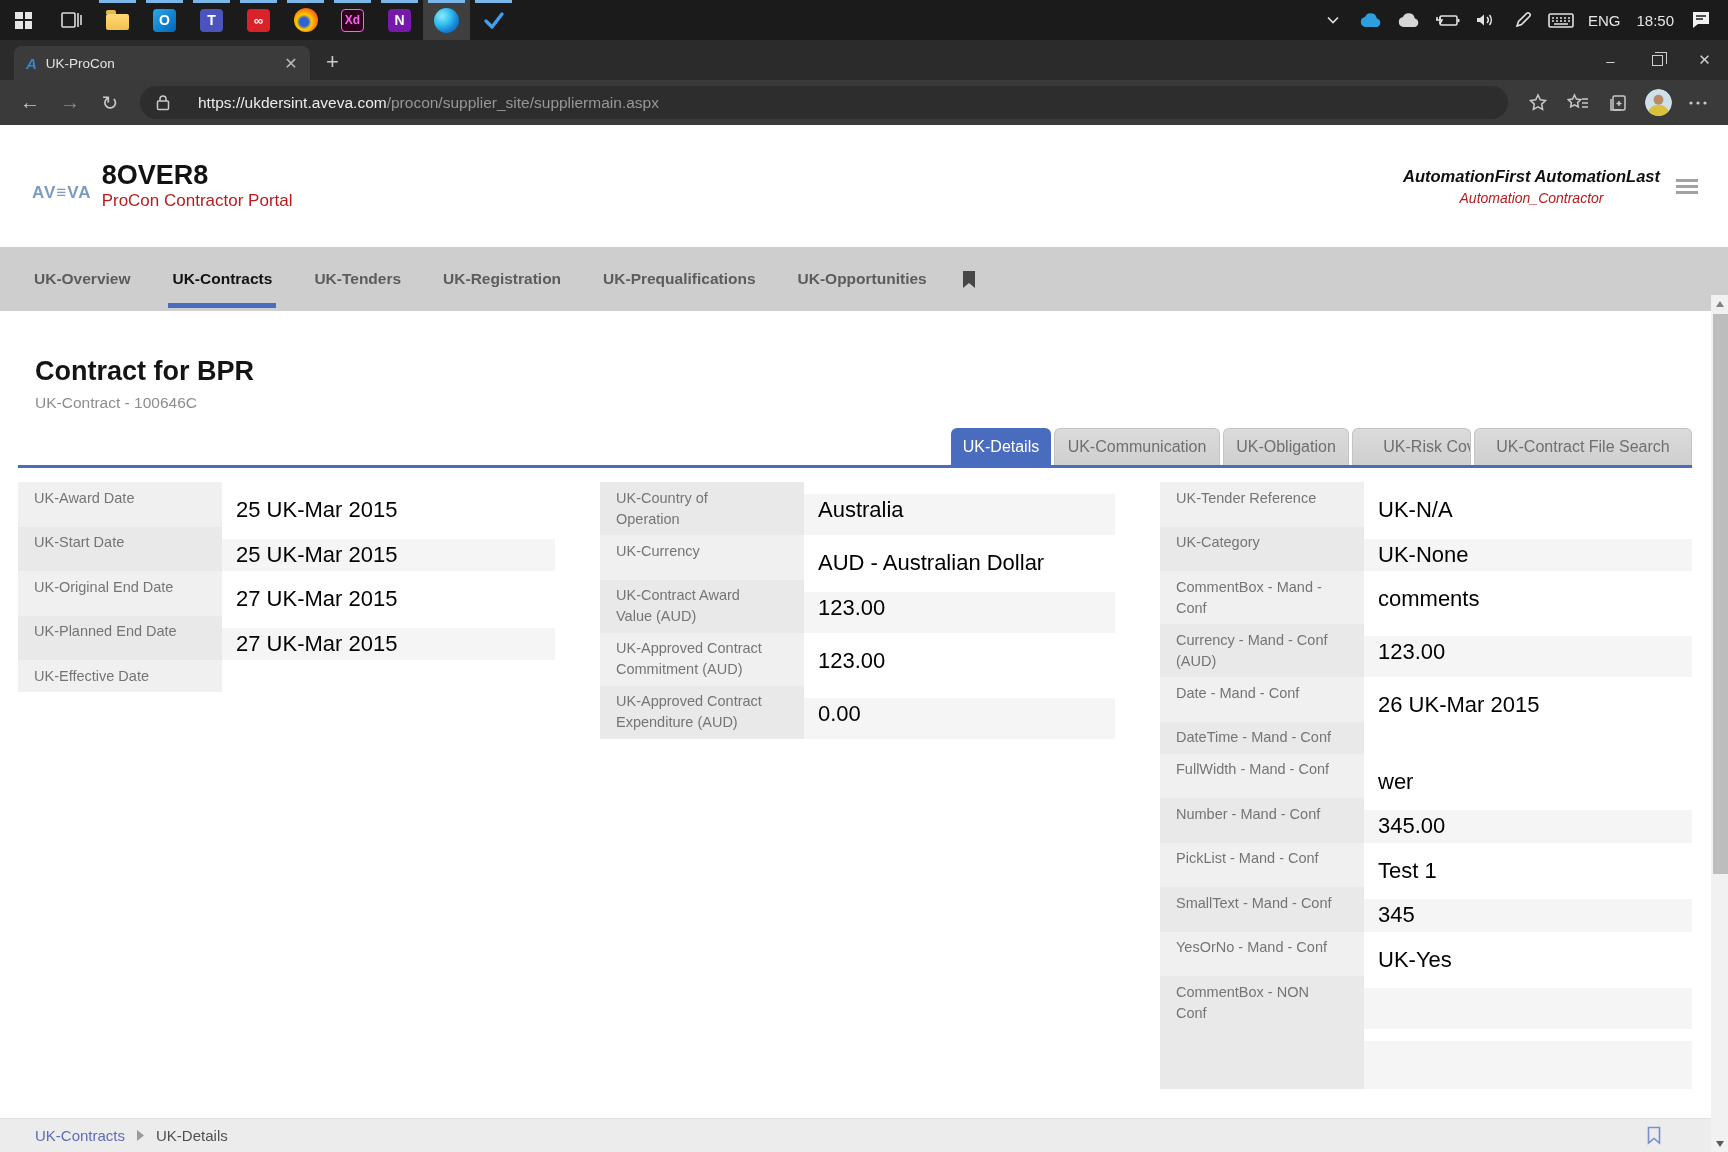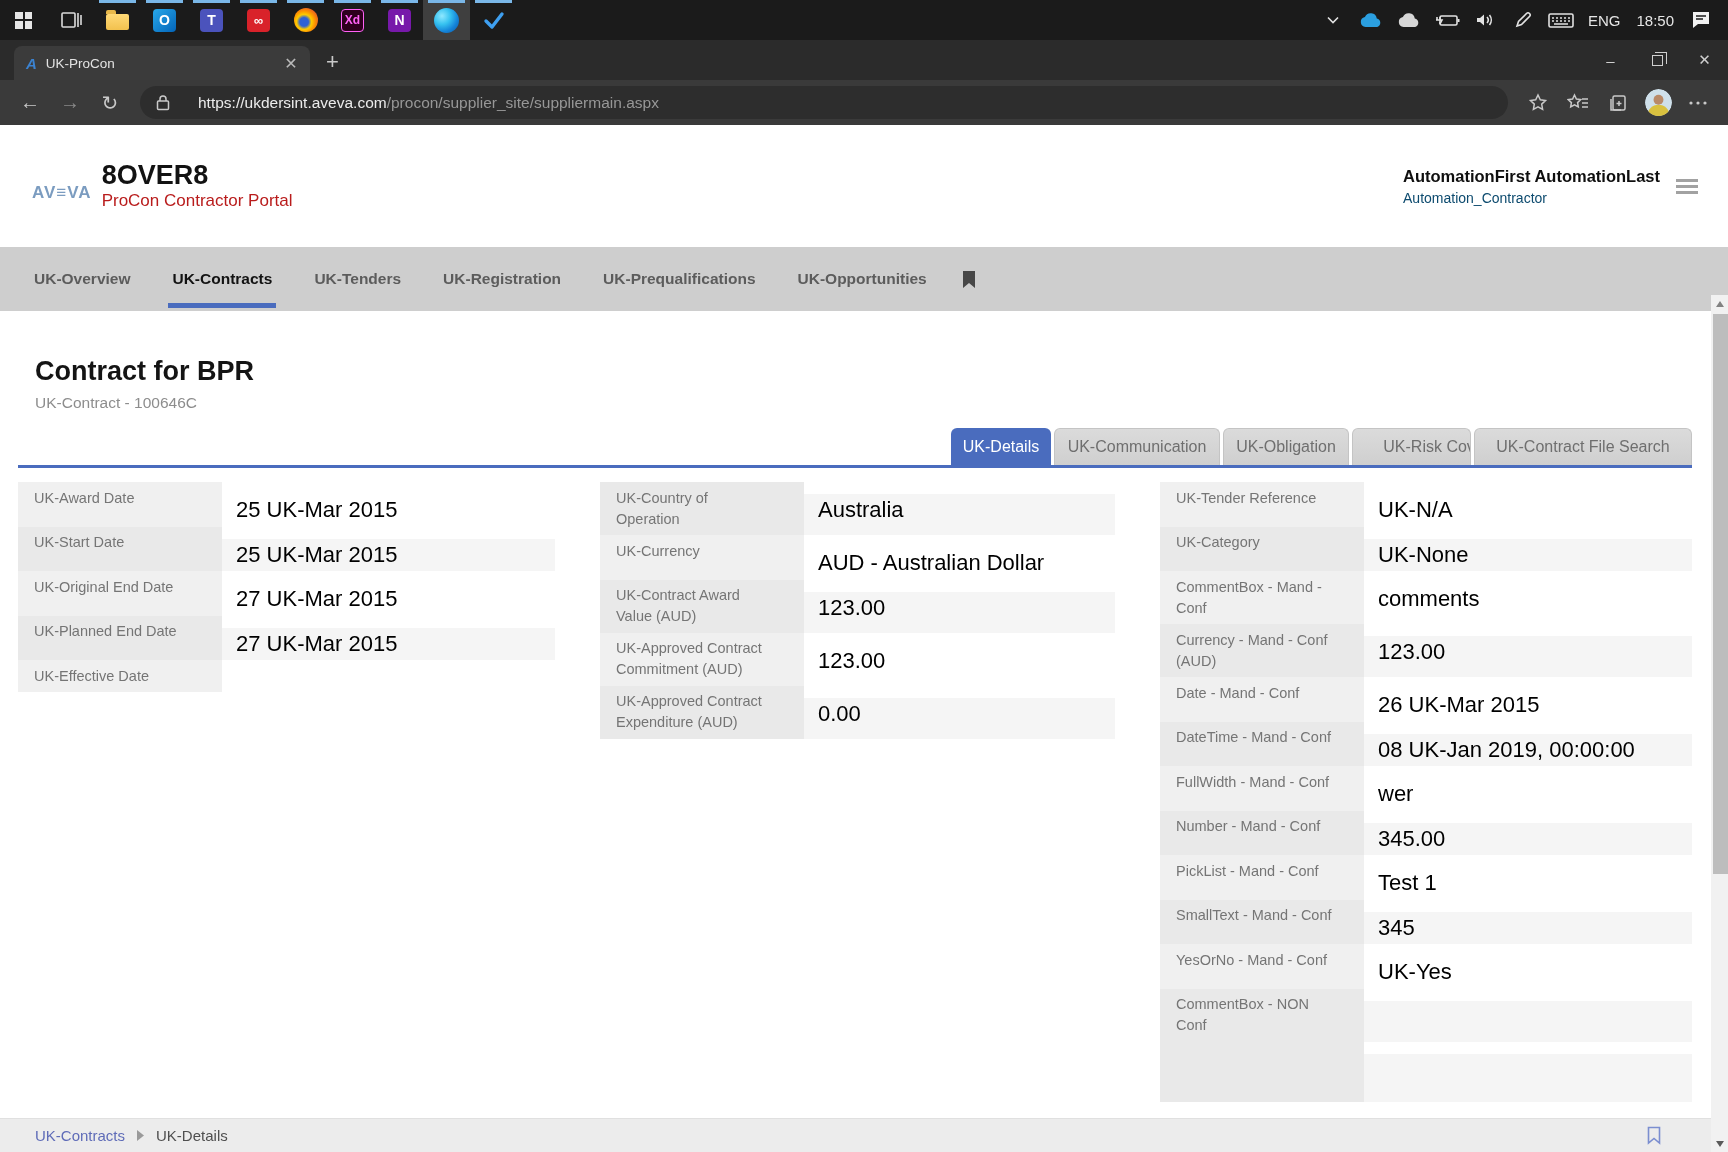--- a/index.html
+++ b/index.html
@@ -58,23 +58,23 @@
   .avatar { width:27px; height:27px; border-radius:50%; overflow:hidden; }
 
   
   .page { position:absolute; top:125px; left:0; right:0; bottom:0; background:#fff; overflow:hidden; }
   .site-header { height:122px; display:flex; justify-content:space-between; align-items:center; padding:0 30px 0 32px; }
   .brand { display:flex; align-items:center; }
   .brand-logo { color:#7b9cc0; font-weight:bold; font-size:17px; letter-spacing:1px; margin:14px 10px 0 0; }
   .brand-product { font-size:27px; font-weight:800; color:#121212; line-height:1.1; }
   .brand-sub { font-size:17px; color:#b91c1c; }
   .user-block { display:flex; align-items:center; gap:16px; }
-  .user-text { text-align:left; }
+  .user-text { text-align:center;font-style:italic; }
   .user-name { font-weight:700; font-size:16.5px; color:#0f0f0f; }
-  .user-role { font-size:14px; color:#0c4a6e; margin-top:4px; }
+  .user-role { font-size:14px; color:#b91c1c; margin-top:4px; }
   .hamburger { width:22px; display:flex; flex-direction:column; gap:3px; }
   .hamburger i { height:3px; background:#a2a2a2; }
 
   .mainnav { height:64px; background:#cecece; display:flex; align-items:stretch; padding-left:13px; }
   .nav-item { padding:0 21px; display:flex; align-items:center; font-size:15.5px; font-weight:600; color:#5c5c5c; position:relative; }
   .nav-item.active { color:#121212; font-weight:700; }
   .nav-item.active::after { content:''; position:absolute; left:17px; right:17px; bottom:3px; height:5px; background:#4a6cbe; }
   .nav-bookmark { display:flex; align-items:center; padding:0 14px; }
 
   .page-title { margin:45px 0 0 35px; font-size:27px; font-weight:700; color:#141414; }
@@ -386,21 +386,20 @@
           <div class="drow shade">
     <div class="dlabel">Currency - Mand - Conf (AUD)</div>
     <div class="dvalue">123.00</div>
   </div>
           <div class="drow">
     <div class="dlabel">Date - Mand - Conf</div>
     <div class="dvalue">26 UK-Mar 2015</div>
   </div>
           <div class="drow shade">
     <div class="dlabel">DateTime - Mand - Conf</div>
-    <div class="dvalue">08 UK-Jan 2019, 00:00:00</div>
   </div>
           <div class="drow">
     <div class="dlabel">FullWidth - Mand - Conf</div>
     <div class="dvalue">wer</div>
   </div>
           <div class="drow shade">
     <div class="dlabel">Number - Mand - Conf</div>
     <div class="dvalue">345.00</div>
   </div>
           <div class="drow">

